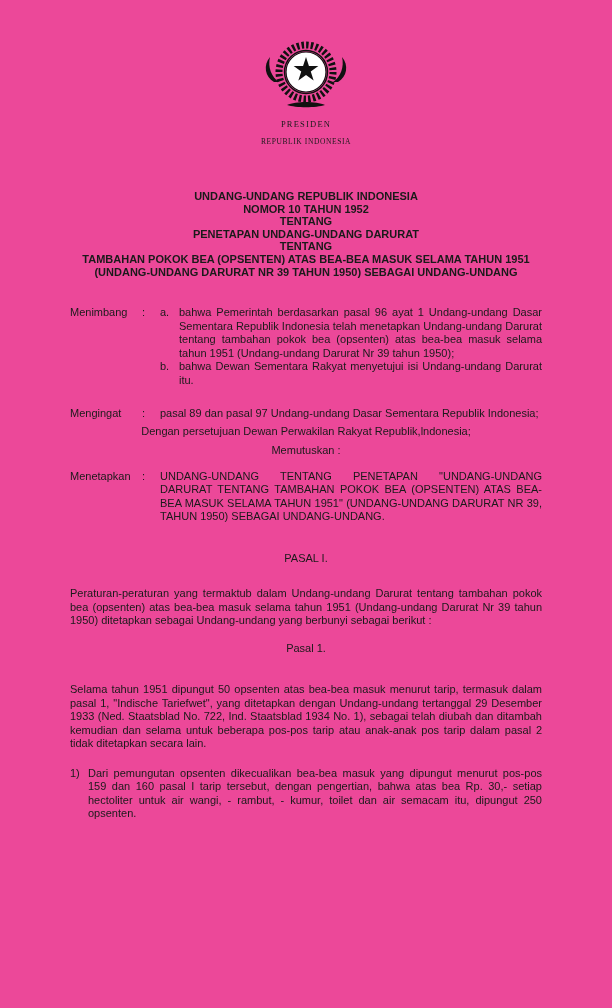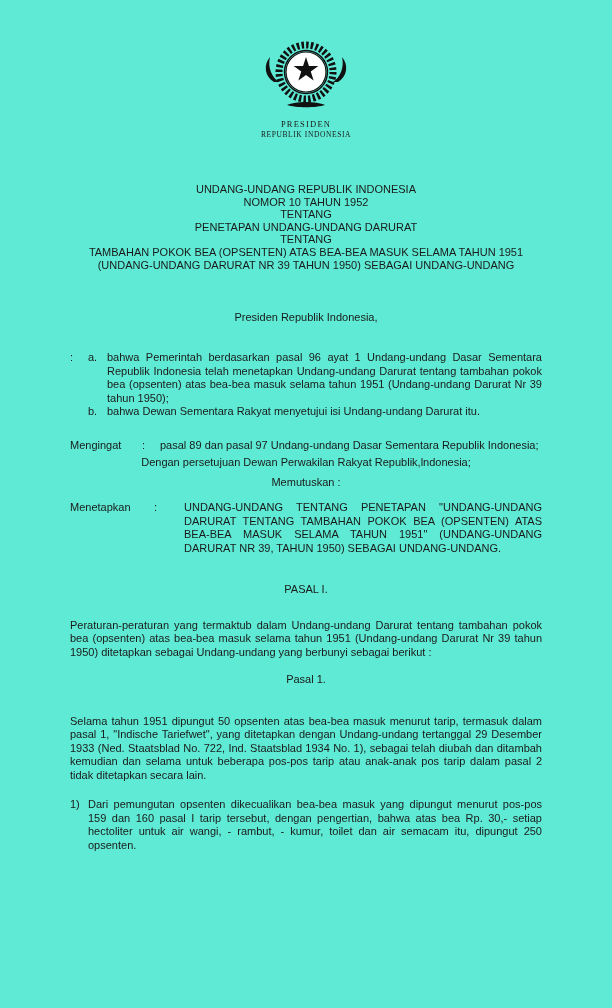--- a/index.html
+++ b/index.html
@@ -8,44 +8,44 @@
     width: 612px;
     height: 1008px;
     font-family: "Liberation Sans", sans-serif;
     color: #1a1a1a;
     overflow: hidden;
   }
   .page {
     width: 612px;
     height: 1008px;
     padding: 36px 70px 0 70px;
-    background: #5eead4;
+    background: #ec4899;
   }
 
   
   .letterhead { text-align: center; }
   .letterhead svg { display: block; margin: 0 auto; }
   .presiden {
     font-family: "Liberation Serif", serif;
     font-size: 8.5px;
     letter-spacing: 1.2px;
     margin-top: 3px;
   }
   .republik {
     font-family: "Liberation Serif", serif;
     font-size: 7.5px;
     letter-spacing: 0.6px;
-    margin-top: 1px;
+    margin-top: 8px;
   }
 
   
   .title-block {
     margin-top: 44px;
     text-align: center;
-    font-weight: normal;
+    font-weight: bold;
     font-size: 11px;
     line-height: 12.6px;
   }
 
   .salutation {
     margin-top: 40px;
     text-align: center;
     font-size: 11px;
   }
 
@@ -58,21 +58,21 @@
   .item { display: flex; }
   .item-marker { width: 19px; flex-shrink: 0; }
   .item-text { flex: 1; text-align: justify; }
 
   .mt-menimbang { margin-top: 28px; }
   .mt-mengingat { margin-top: 20px; }
 
   .center-line { text-align: center; font-size: 11px; line-height: 13.5px; }
   .persetujuan { margin-top: 4px; }
   .memutuskan { margin-top: 6px; }
-  .mt-menetapkan { margin-top: 12px; gap: 12px; }
+  .mt-menetapkan { margin-top: 12px; }
 
   .section-heading {
     margin-top: 28px;
     text-align: center;
     font-size: 11px;
     line-height: 13.5px;
   }
   .sub-heading {
     margin-top: 14px;
     text-align: center;
@@ -115,23 +115,23 @@
   <section class="title-block">
     <div>UNDANG-UNDANG REPUBLIK INDONESIA</div>
     <div>NOMOR 10 TAHUN 1952</div>
     <div>TENTANG</div>
     <div>PENETAPAN UNDANG-UNDANG DARURAT</div>
     <div>TENTANG</div>
     <div>TAMBAHAN POKOK BEA (OPSENTEN) ATAS BEA-BEA MASUK SELAMA TAHUN 1951</div>
     <div>(UNDANG-UNDANG DARURAT NR 39 TAHUN 1950) SEBAGAI UNDANG-UNDANG</div>
   </section>
 
-  <div class="salutation">Presiden Republik Indonesia,</div>
 
   <div class="clause mt-menimbang">
+    <div class="clause-label">Menimbang</div>
     <div class="clause-colon">:</div>
     <div class="clause-content">
       <div class="item">
         <div class="item-marker">a.</div>
         <div class="item-text">bahwa Pemerintah berdasarkan pasal 96 ayat 1 Undang-undang Dasar Sementara Republik Indonesia telah menetapkan Undang-undang Darurat tentang tambahan pokok bea (opsenten) atas bea-bea masuk selama tahun 1951 (Undang-undang Darurat Nr 39 tahun 1950);</div>
       </div>
       <div class="item">
         <div class="item-marker">b.</div>
         <div class="item-text">bahwa Dewan Sementara Rakyat menyetujui isi Undang-undang Darurat itu.</div>
       </div>

